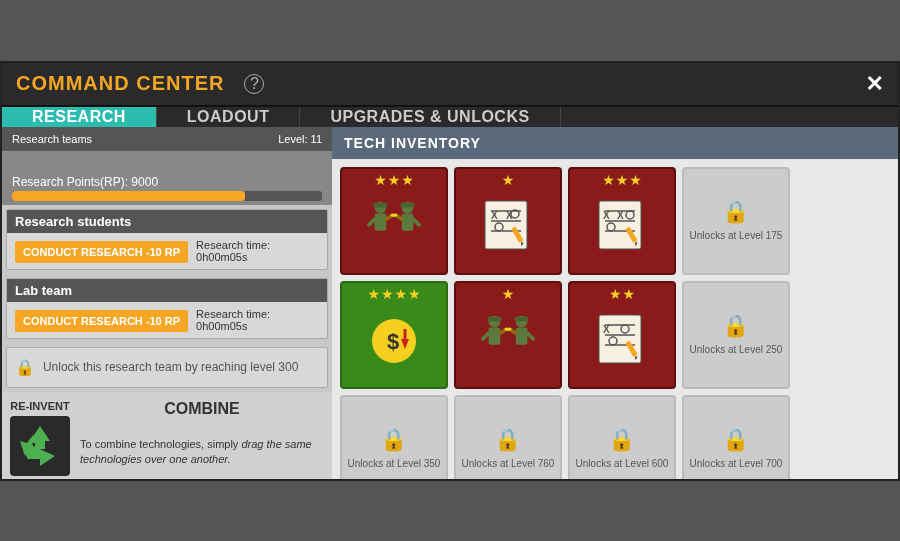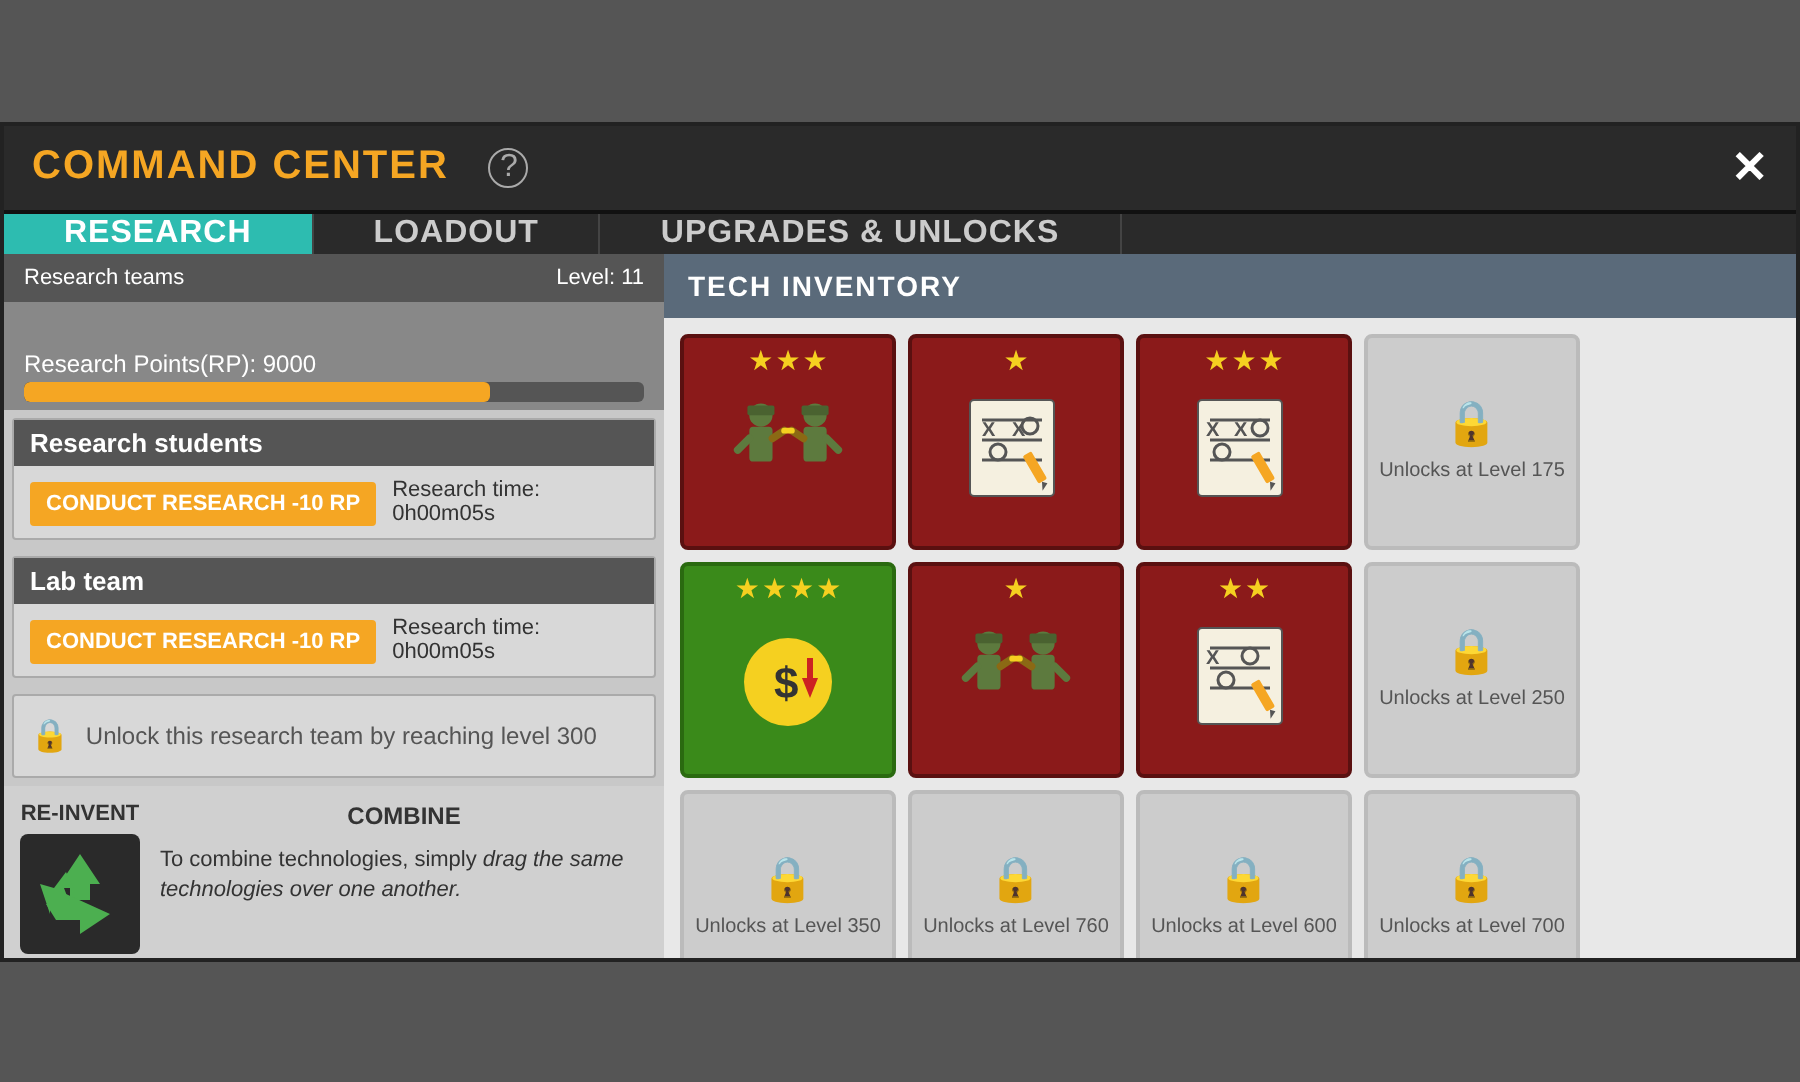--- a/index.html
+++ b/index.html
@@ -189,25 +189,25 @@
       background: #2a2a2a;
       border-radius: 4px;
       display: flex;
       align-items: center;
       justify-content: center;
     }
     .combine-box {
       flex: 1;
     }
     .combine-label {
-      font-size: 12px;
+      font-size: 16px;
       font-weight: bold;
       color: #333;
       text-align: center;
-      margin-bottom: 8px;
+      margin-bottom: 19px;
     }
     .combine-text {
       font-size: 11px;
       color: #333;
       text-align: left;
       line-height: 1.4;
     }
     .combine-text span {
       font-style: italic;
     }

